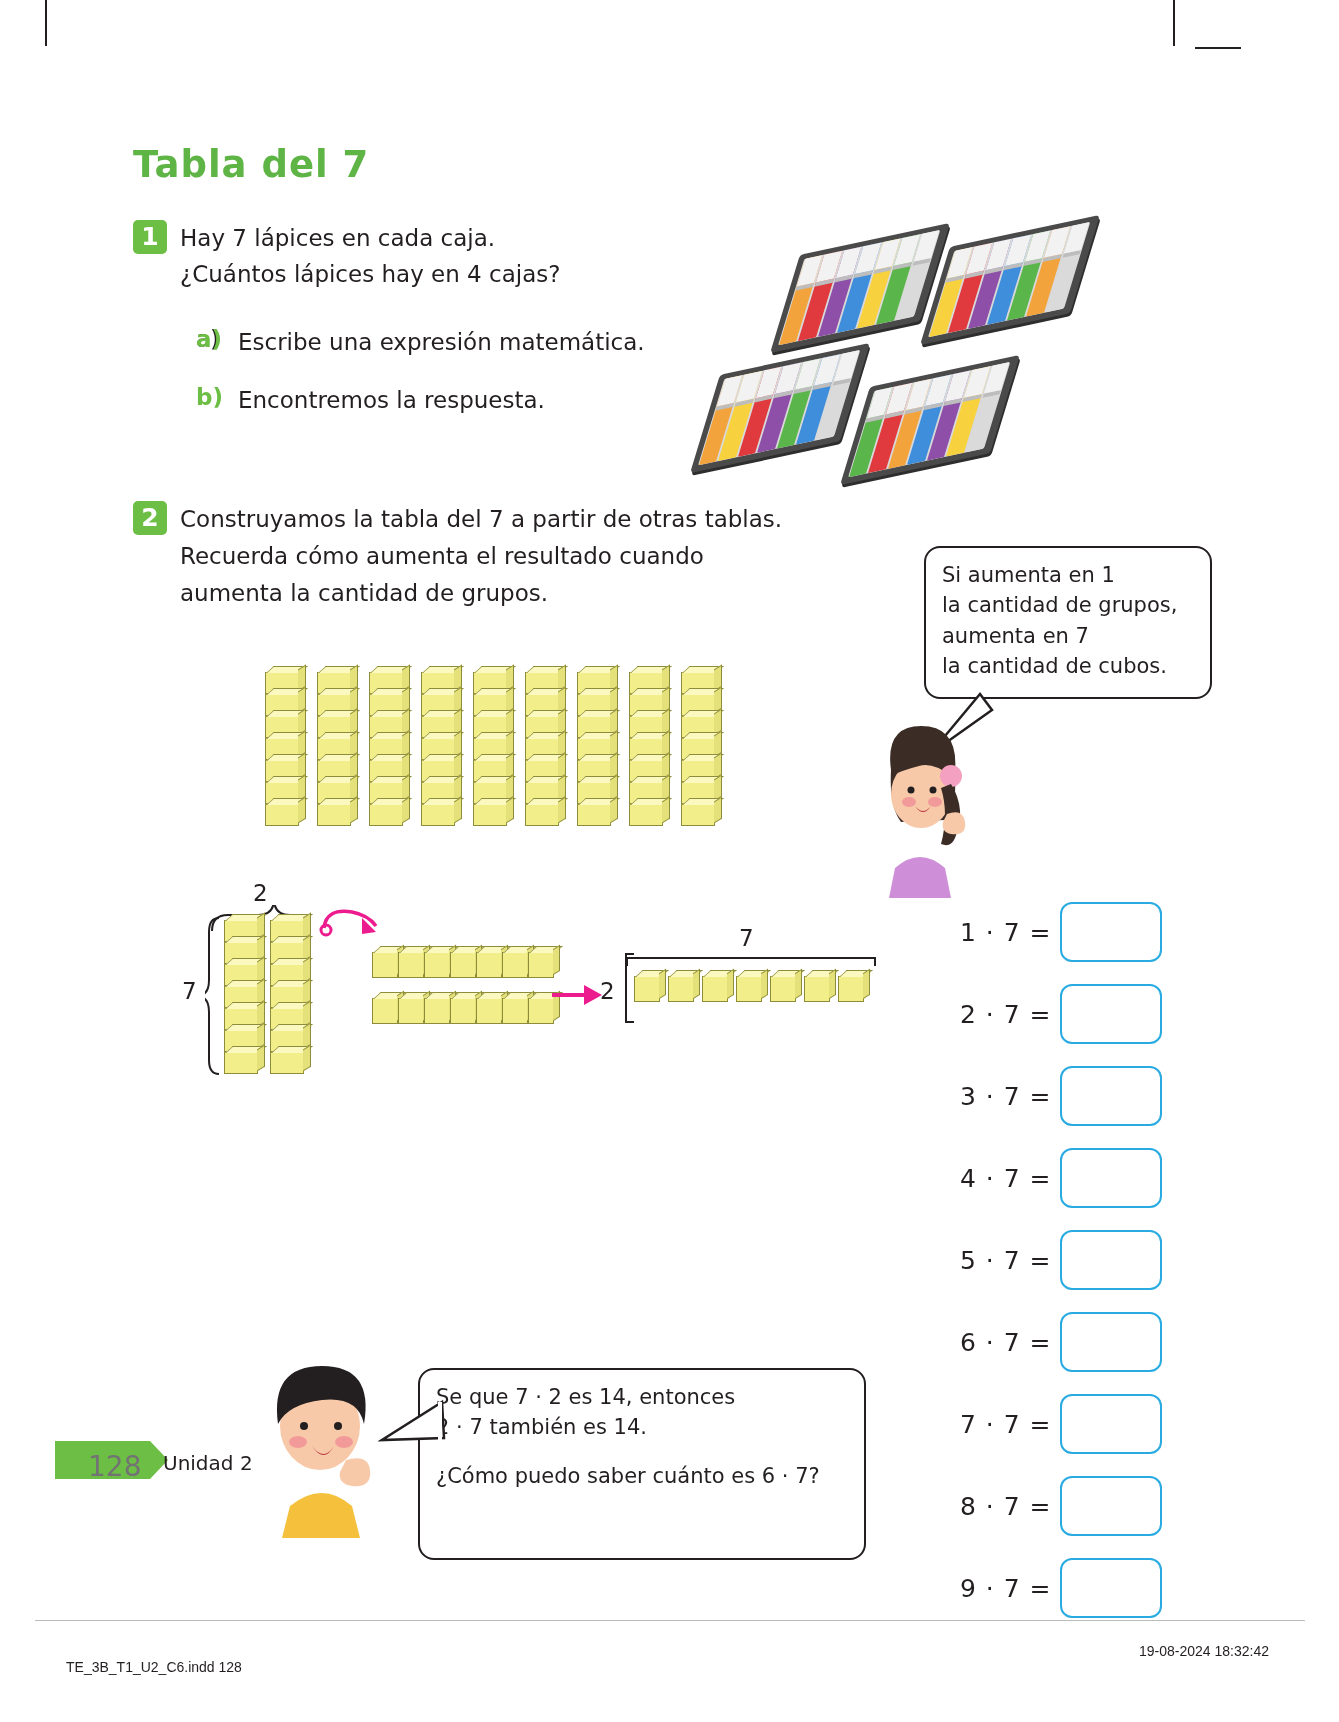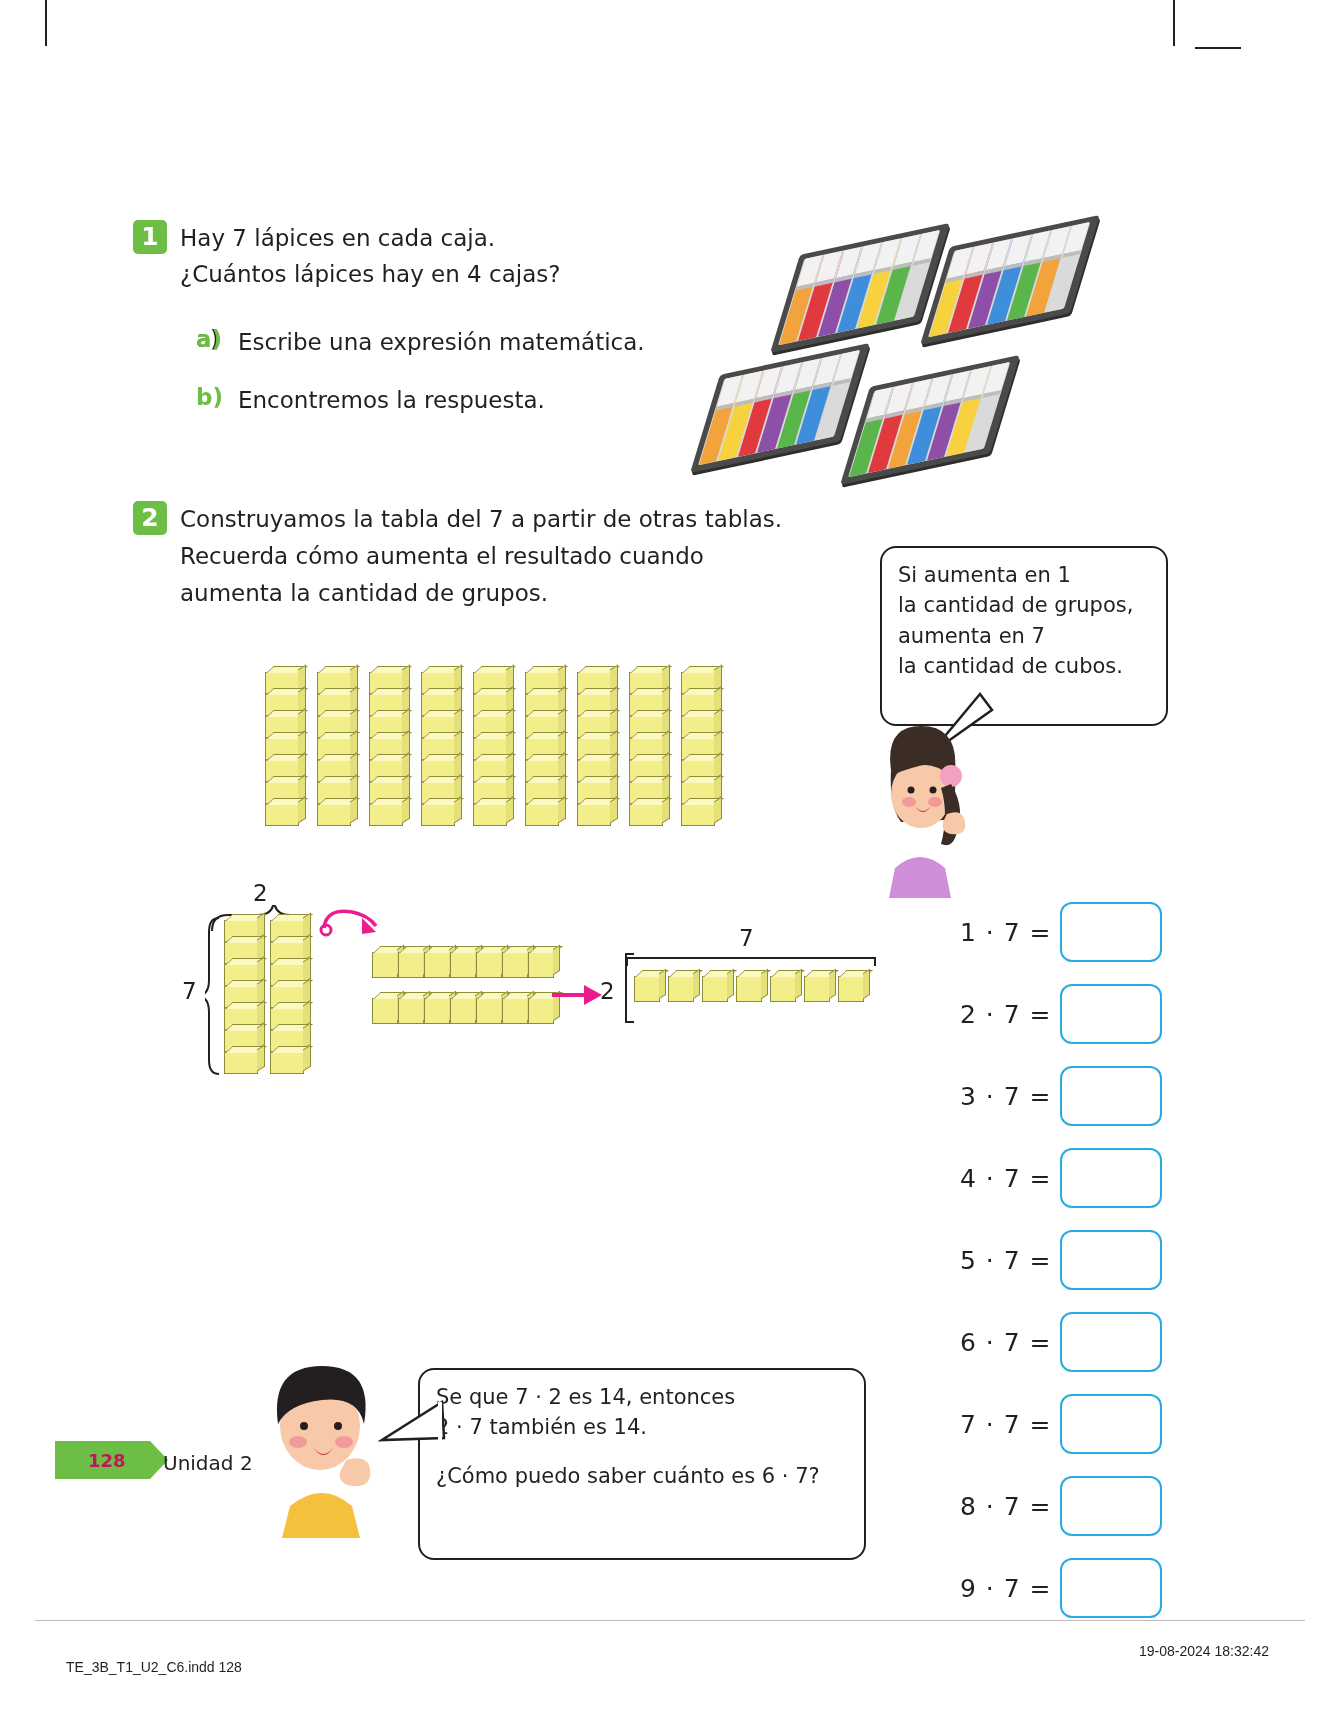--- a/index.html
+++ b/index.html
@@ -83,38 +83,39 @@
 
   
   .eq{position:absolute;font-size:25px;color:#231f20;letter-spacing:1px;}
   .ansbox{position:absolute;width:98px;height:56px;border:2.5px solid #29abe2;border-radius:12px;background:#fff;}
 
   
   .pagetab{
     position:absolute;left:55px;top:1441px;width:95px;height:38px;background:#6cbe45;
   }
   .pagetab .arrow{position:absolute;right:-18px;top:0;width:0;height:0;border-top:19px solid transparent;border-bottom:19px solid transparent;border-left:18px solid #6cbe45;}
-  .pagenum{position:absolute;left:88px;top:1450px;font-size:18px;color:#be185d;font-weight:bold;}
+  .pagenum{position:absolute;left:88px;top:1450px;font-size:28px;color:#737373;font-weight:normal;}
   .unit{position:absolute;left:163px;top:1451px;font-size:20px;color:#231f20;}
   .footrule{position:absolute;left:35px;top:1620px;width:1270px;height:1px;background:#bcbcbc;}
   .footleft{position:absolute;left:66px;top:1643px;font-size:14px;color:#231f20;font-family:"Liberation Sans",sans-serif;margin-top:16px;}
   .footright{position:absolute;right:70px;top:1643px;font-size:14px;color:#231f20;font-family:"Liberation Sans",sans-serif;}
 
   
   .kid{position:absolute;}
 </style>
 </head>
 <body>
 
 <div class="page">
 
   <div class="crop v" style="left:45px;top:0;"></div>
   <div class="crop v" style="left:1173px;top:0;"></div>
   <div class="crop h" style="left:1195px;top:47px;"></div>
 
+  <div class="title">Tabla del 7</div>
 
   <div class="numbox" style="left:133px;top:220px;">1</div>
   <div class="ptext" style="left:180px;top:222px;">Hay 7 lápices en cada caja.</div>
   <div class="ptext" style="left:180px;top:258px;">¿Cuántos lápices hay en 4 cajas?</div>
 
   <div class="small-label" style="left:196px;top:326px;">a)</div>
   <div class="small-label letter" style="left:196px;top:326px;">a)</div>
   <div class="ptext" style="left:238px;top:326px;">Escribe una expresión matemática.</div>
 
   <div class="small-label letter" style="left:196px;top:384px;">b)</div>
@@ -169,21 +170,21 @@
         <div class="pen" style="background:#dadada"></div>
       </div>
     </div>
   </div>
 
   <div class="numbox" style="left:133px;top:501px;">2</div>
   <div class="ptext" style="left:180px;top:503px;">Construyamos la tabla del 7 a partir de otras tablas.</div>
   <div class="ptext" style="left:180px;top:540px;text-align:center;">Recuerda cómo aumenta el resultado cuando</div>
   <div class="ptext" style="left:180px;top:577px;">aumenta la cantidad de grupos.</div>
 
-  <div class="balloon" style="left:880px;top:546px;width:288px;height:180px;">
+  <div class="balloon" style="left:924px;top:546px;width:288px;height:153px;">
     <div>Si aumenta en 1</div>
     <div>la cantidad de grupos,</div>
     <div>aumenta en 7</div>
     <div>la cantidad de cubos.</div>
   </div>
   <svg width="90" height="70" style="position:absolute;left:920px;top:690px;">
     <polygon points="60,4 10,64 72,20" fill="#ffffff" stroke="#231f20" stroke-width="2.5"></polygon>
   </svg>
 
   <svg class="kid" style="left:855px;top:718px;" width="130" height="180" viewBox="0 0 130 180">

